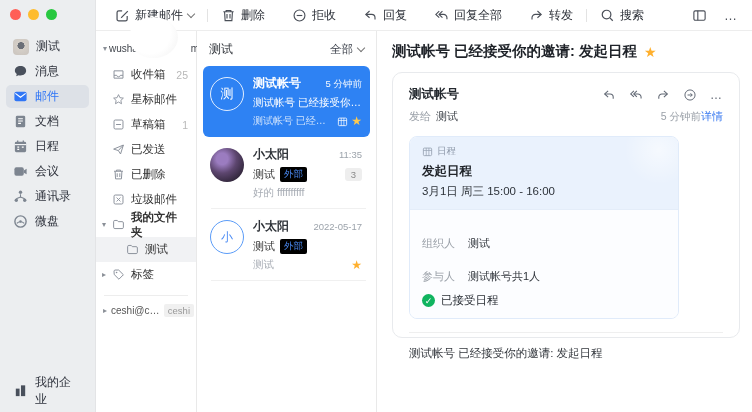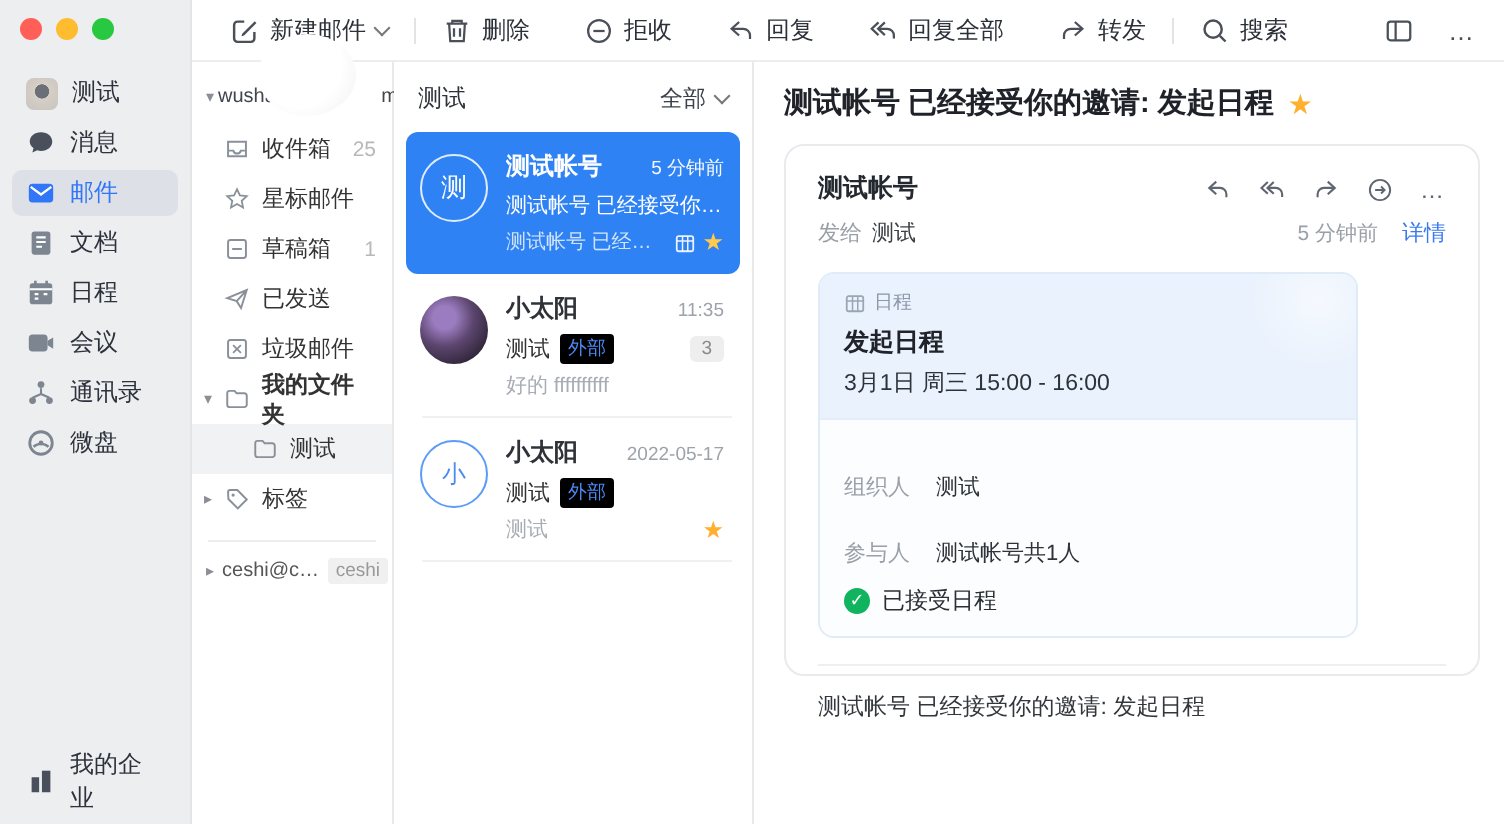--- a/index.html
+++ b/index.html
@@ -81,21 +81,21 @@
   .mailcard{border:1px solid #e8eaed;border-radius:10px;padding:13px 16px;height:266px;box-sizing:border-box;}
   .mc-head{display:flex;align-items:center;}
   .mc-sender{font-size:12.5px;font-weight:bold;color:#24292f;}
   .mc-icons{margin-left:auto;display:flex;gap:13px;align-items:center;color:#5f6672;}
   .mc-ic{width:14px;height:14px;}
   .mc-dots{font-size:12px;letter-spacing:1px;color:#5f6672;}
   .mc-sub{display:flex;align-items:center;margin-top:6px;font-size:11px;}
   .to-label{color:#9aa0a8;margin-right:5px;}
   .to-val{color:#3c4148;}
   .mc-time{margin-left:auto;color:#9aa0a8;font-size:10.5px;}
-  .details{color:#3a7af0;margin-left:12px;font-size:11px;}
+  .details{color:#3a7af0;margin-left:0;font-size:11px;}
   .event{margin-top:12px;width:268px;border:1px solid #e0ebfa;border-radius:8px;overflow:hidden;}
   .ev-top{background:#eaf2fd;padding:8px 12px 10px;position:relative;}
   .ev-top::after{content:"";position:absolute;right:-16px;top:-22px;width:70px;height:70px;border-radius:50%;
     background:radial-gradient(circle,rgba(255,255,255,.55) 0%,rgba(255,255,255,0) 70%);}
   .ev-badge{display:flex;gap:4px;align-items:center;font-size:9.5px;color:#8c97a8;}
   .ev-badge .ic{width:11px;height:11px;color:#9aa5b5;}
   .ev-title{font-size:12.5px;font-weight:bold;color:#20242a;margin-top:5px;}
   .ev-time{font-size:11.5px;color:#2e333a;margin-top:4px;}
   .ev-bottom{background:#fcfdff;padding:8px 12px 10px;border-top:1px solid #e4edf9;}
   .ev-row{display:flex;font-size:11px;margin-top:18px;}
@@ -366,20 +366,26 @@
           <use href="#i-draft"></use>
         </svg>
       <span>草稿箱</span>
       <span class="cnt">1</span>
     </div>
     <div class="frow">
       <svg class="ic">
           <use href="#i-send"></use>
         </svg>
       <span>已发送</span>
+    </div>
+    <div class="frow">
+      <svg class="ic">
+          <use href="#i-trash"></use>
+        </svg>
+      <span>已删除</span>
     </div>
     <div class="frow">
       <svg class="ic">
           <use href="#i-junk"></use>
         </svg>
       <span>垃圾邮件</span>
     </div>
     <div class="frow parent">
       <span class="tri">▾</span>
       <svg class="ic">

